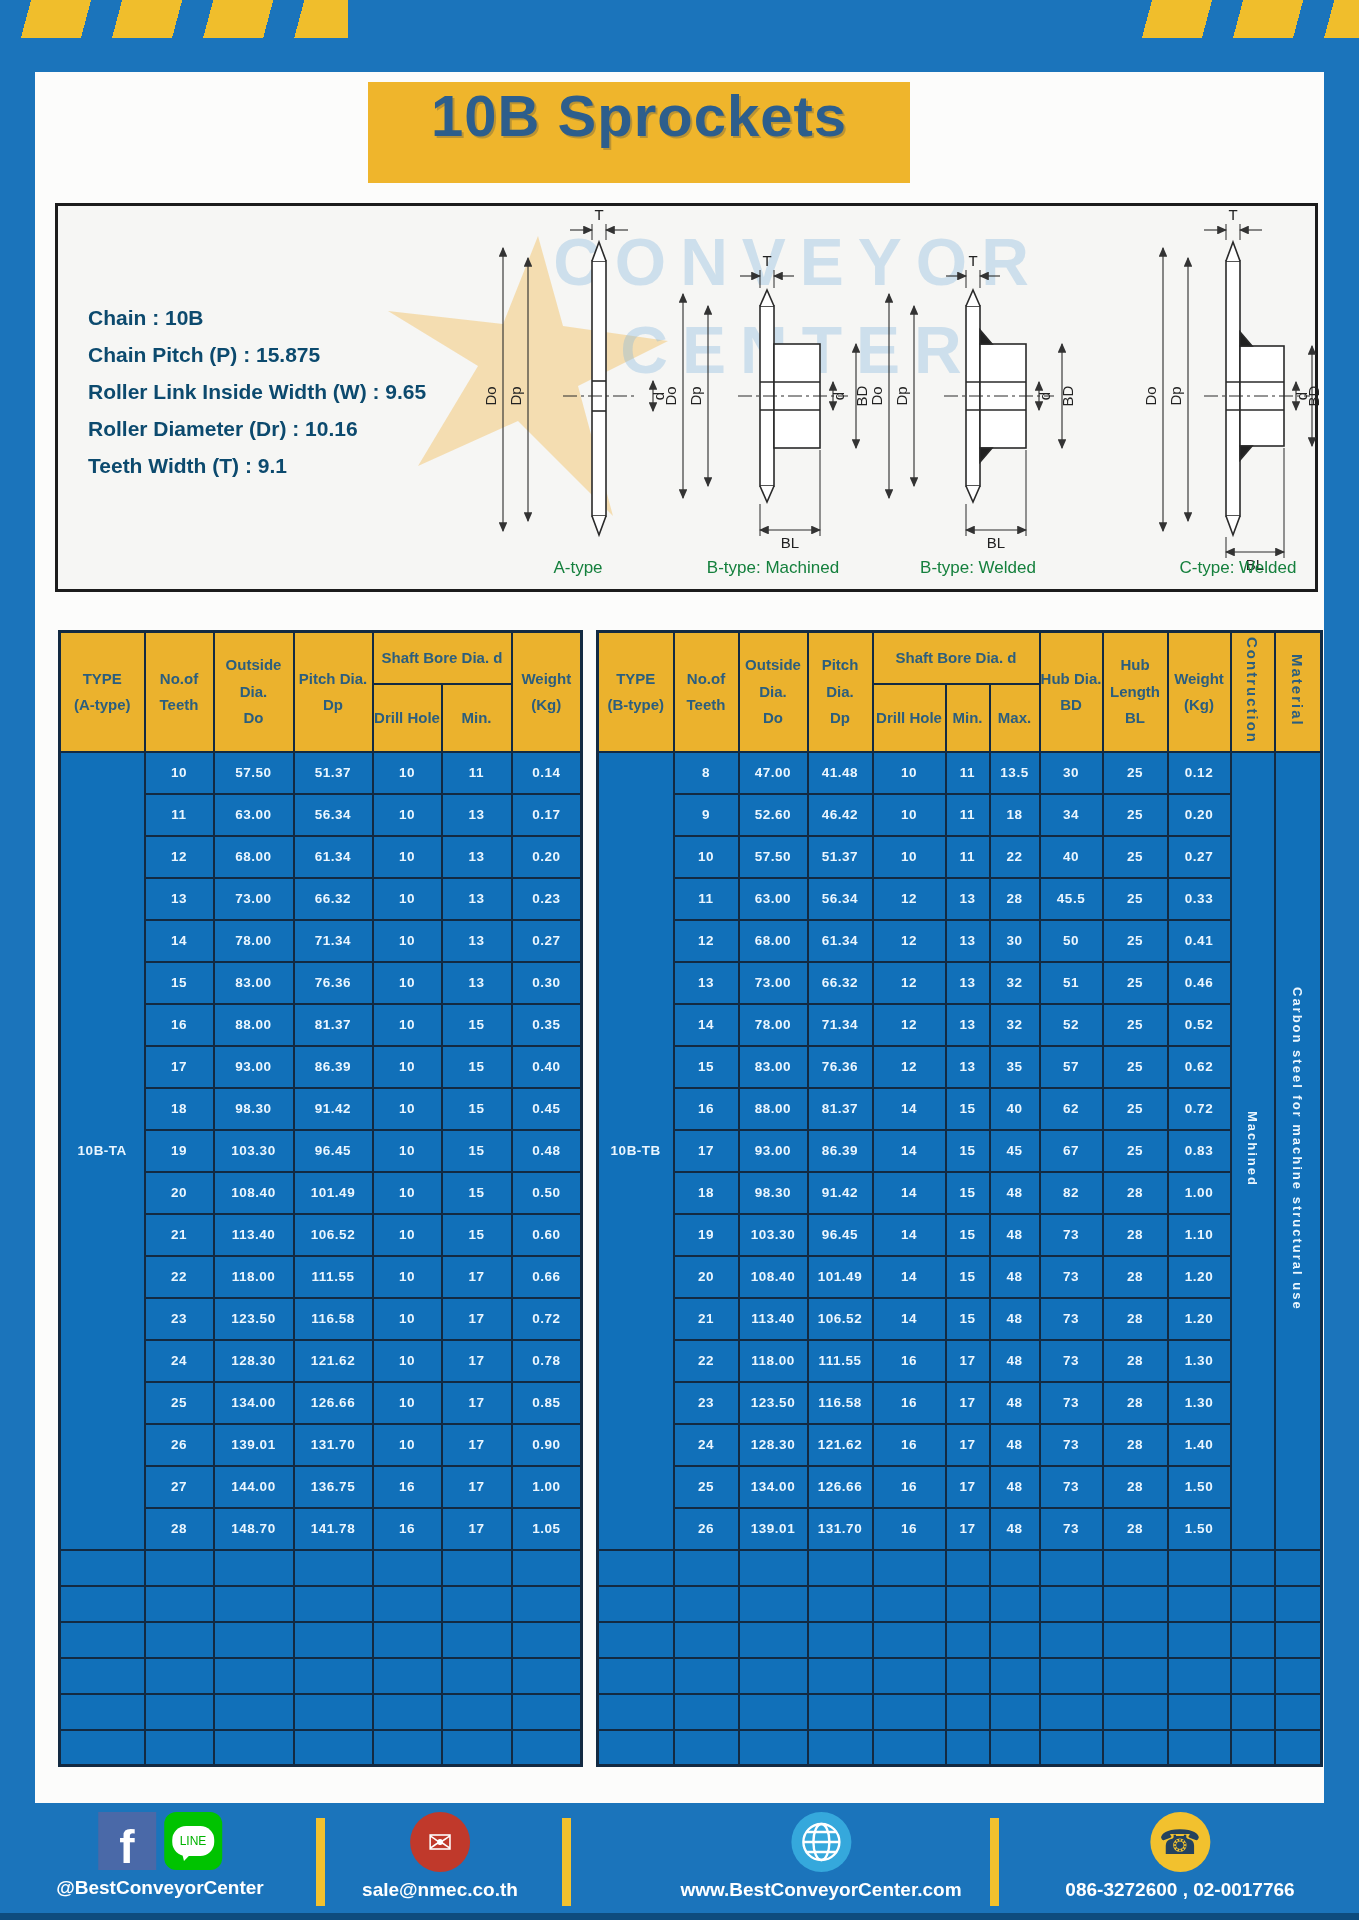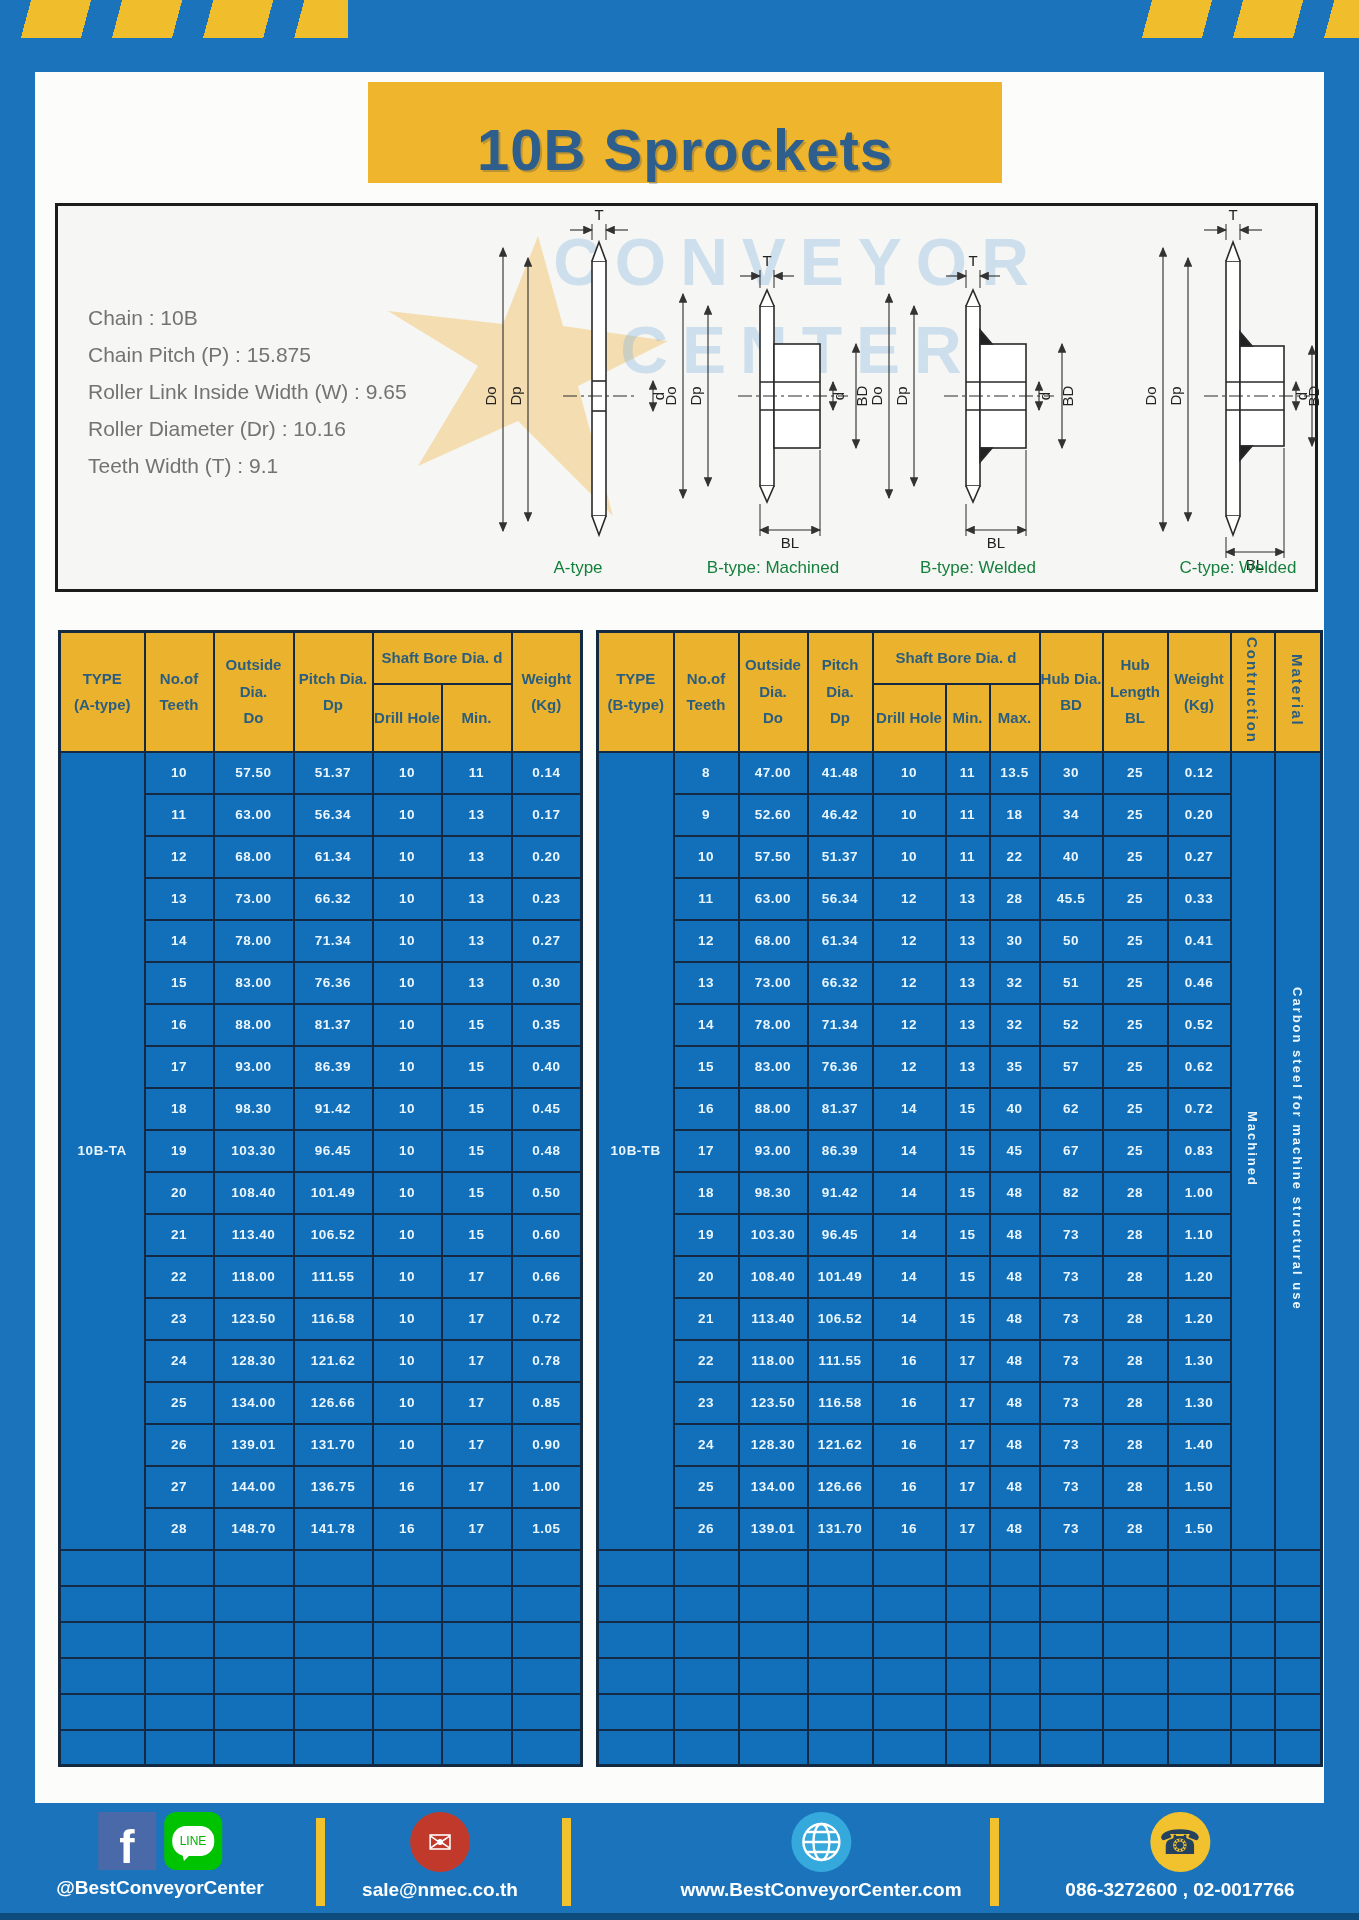--- a/index.html
+++ b/index.html
@@ -8,33 +8,33 @@
     background:#1B74BB;font-family:"Liberation Sans",sans-serif;
   }
   
   .hazard{position:absolute;top:0;height:38px;
     background:repeating-linear-gradient(105deg,rgba(0,0,0,0) 0 30px,#F0BE2C 30px 88px);}
   .hazard.left{left:0;width:348px;}
   .hazard.right{right:0;width:238px;}
   
   .sheet{position:absolute;left:35px;top:72px;width:1289px;height:1731px;background:#FCFCFB;}
   
-  .title-box{position:absolute;left:368px;top:82px;width:634px;height:101px;
-    background:#EFB52C;display:flex;align-items:flex-end;justify-content:center;}
+  .title-box{position:absolute;left:368px;top:82px;width:542px;height:101px;
+    background:#EFB52C;display:flex;align-items:flex-start;justify-content:center;}
   .title-text{font-size:58px;font-weight:bold;color:#2D5E8C;letter-spacing:1px;
     text-shadow:2px 2px 0 rgba(27,48,76,0.25);}
   
   .panel{position:absolute;left:55px;top:203px;width:1263px;height:389px;
     background:#F6F6F4;border:3px solid #1C1C1C;box-sizing:border-box;}
   .watermark{position:absolute;left:440px;top:12px;width:600px;text-align:center;
     font-weight:bold;font-size:66px;line-height:88px;letter-spacing:14px;
     color:rgba(130,180,220,0.35);pointer-events:none;}
   .wm-shape{position:absolute;left:330px;top:30px;pointer-events:none;}
   .specs{position:absolute;left:30px;top:100px;}
-  .spec-line{font-size:21px;font-weight:normal;color:#737373;margin-bottom:13px;white-space:nowrap;}
+  .spec-line{font-size:21px;font-weight:bold;color:#0c4a6e;margin-bottom:13px;white-space:nowrap;}
   .drawings{position:absolute;left:0;top:0;width:1263px;height:389px;}
   .caption{position:absolute;top:352px;transform:translateX(-50%);
     font-size:17px;color:#15803d;white-space:nowrap;}
   
   table{border-collapse:collapse;table-layout:fixed;position:absolute;top:630px;
     border:3px solid #132A42;}
   #table-a{left:58px;width:522px;}
   #table-b{left:596px;width:724px;}
   th,td{border:2px solid #132A42;padding:0;text-align:center;vertical-align:middle;}
   thead th{background:#EBB22D;color:#2B5E7E;font-size:15px;font-weight:bold;}

